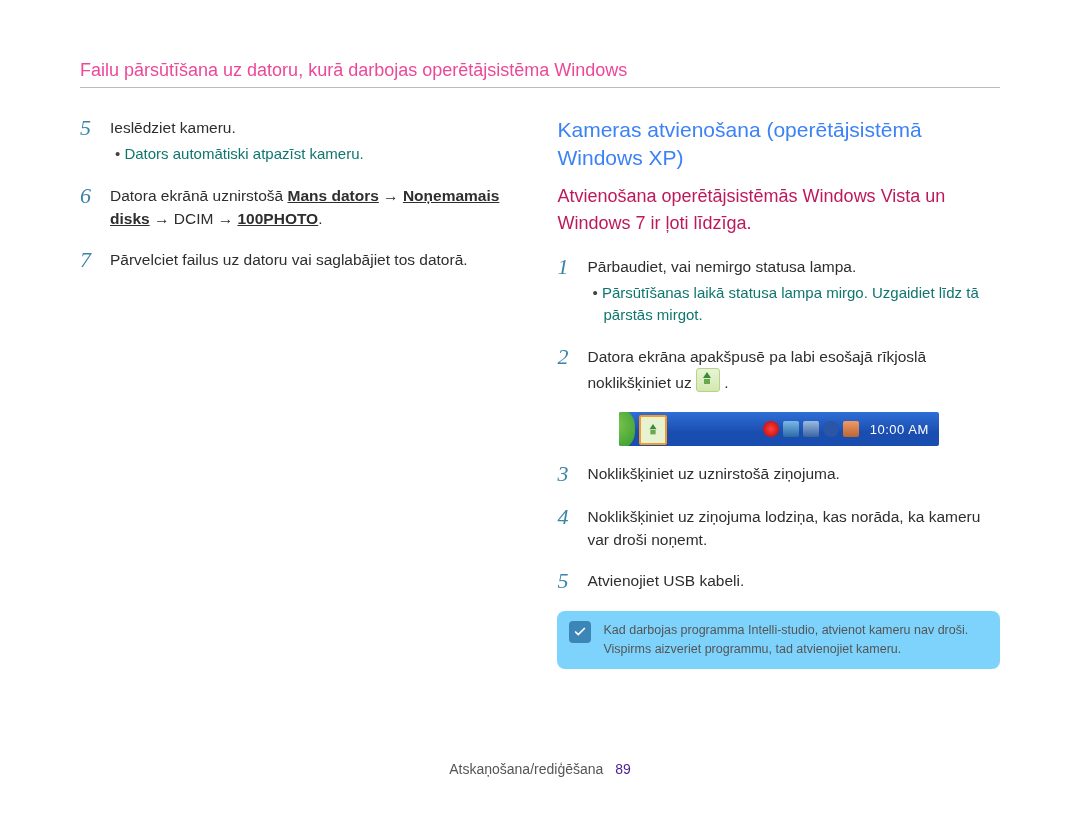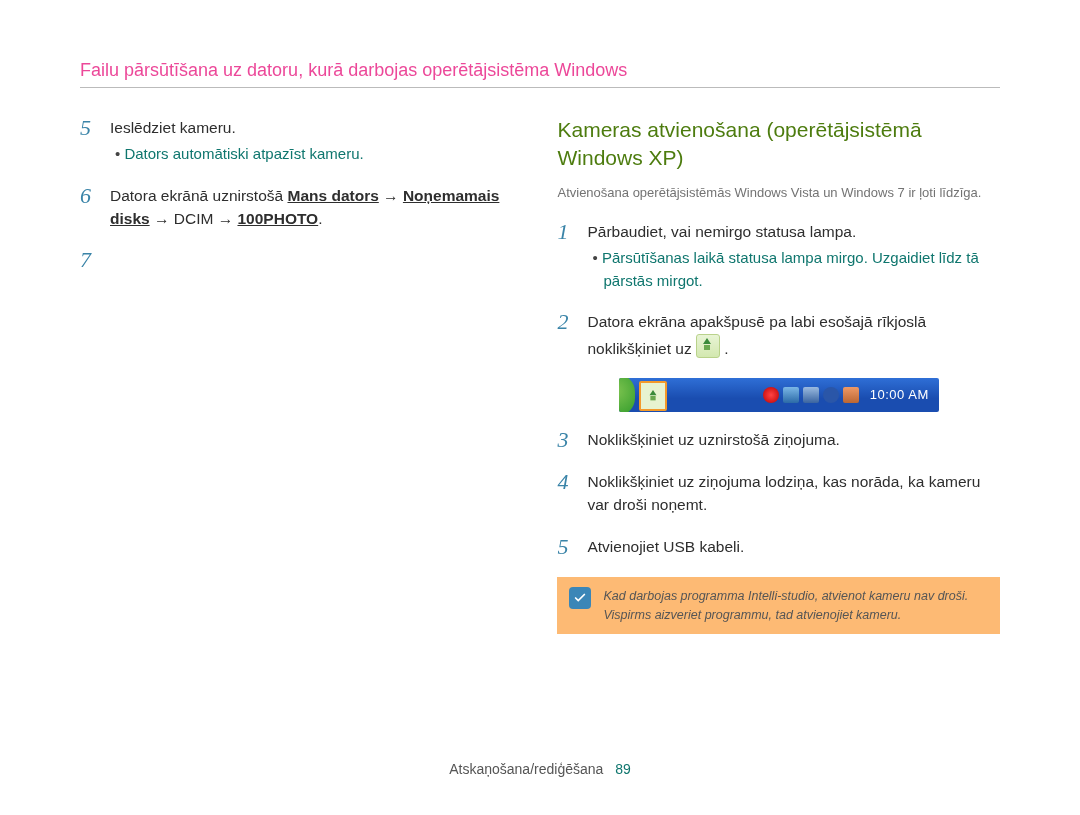--- a/index.html
+++ b/index.html
@@ -60,28 +60,28 @@
   .step-body { flex: 1; }
   .sub-bullet {
     margin-top: 4px;
     padding-left: 16px;
     text-indent: -11px;
     font-size: 15px;
     color: #0f766e;
   }
   .sub-bullet::before { content: "•  "; color: #444; }
   .section-title {
-    color: #4d7c0f;
+    color: #3b82f6;
     font-size: 21px;
     line-height: 1.35;
     margin-bottom: 10px;
   }
   .section-sub {
-    font-size: 13px;
-    color: #737373;
+    font-size: 18px;
+    color: #be185d;
     line-height: 1.5;
     margin-bottom: 18px;
   }
   .bold { font-weight: bold; text-decoration: underline; }
   .arrow { font-family: Arial, sans-serif; }
   .inline-icon {
     display: inline-block;
     vertical-align: -4px;
     width: 22px; height: 22px;
     border: 1px solid #b9d28b;
@@ -138,26 +138,25 @@
     width: 24px; height: 26px;
     border: 2px solid #f39a2a;
     border-radius: 2px;
     background: #e7f3d0;
     display: flex; align-items: center; justify-content: center;
   }
   .clock { font-weight: 400; letter-spacing: .5px; }
   .note-box {
     display: flex;
     gap: 12px;
-    background: #fdba74;
-    border-radius: 0;
+    background: #7dd3fc;
+    border-radius: 8px;
     padding: 10px 12px;
     align-items: flex-start;
     margin-top: 14px;
-    font-style: italic;
   }
   .note-icon {
     flex: 0 0 auto;
     width: 22px; height: 22px;
     border-radius: 4px;
     background: #3b86b7;
     display: flex; align-items: center; justify-content: center;
   }
   .note-text {
     font-size: 12.5px;
@@ -165,21 +164,21 @@
     line-height: 1.5;
   }
   .footer {
     position: absolute;
     bottom: 38px;
     left: 0; right: 0;
     text-align: center;
     font-size: 14px;
     color: #555;
   }
-  .page-no { margin-left: 8px; color: #0f766e; }
+  .page-no { margin-left: 8px; color: #4c1d95; }
 </style>
 </head>
 <body>
 
 <div class="page">
 
   <div class="header-title">Failu pārsūtīšana uz datoru, kurā darbojas operētājsistēma Windows</div>
   <hr class="hr">
 
   <div class="cols">
@@ -196,20 +195,23 @@
 
       <div class="step">
         <div class="step-num">6</div>
         <div class="step-body">
           <span>Datora ekrānā uznirstošā </span><span class="bold">Mans dators</span><span class="arrow"> → </span><span class="bold">Noņemamais disks</span><span class="arrow"> → DCIM → </span><span class="bold">100PHOTO</span><span>.</span>
         </div>
       </div>
 
       <div class="step">
         <div class="step-num">7</div>
+        <div class="step-body">
+          <span>Pārvelciet failus uz datoru vai saglabājiet tos datorā.</span>
+        </div>
       </div>
     </div>
 
     <div class="col-right">
       <div class="section-title">Kameras atvienošana (operētājsistēmā Windows XP)</div>
       <div class="section-sub">Atvienošana operētājsistēmās Windows Vista un Windows 7 ir ļoti līdzīga.</div>
 
       <div class="step">
         <div class="step-num">1</div>
         <div class="step-body">

